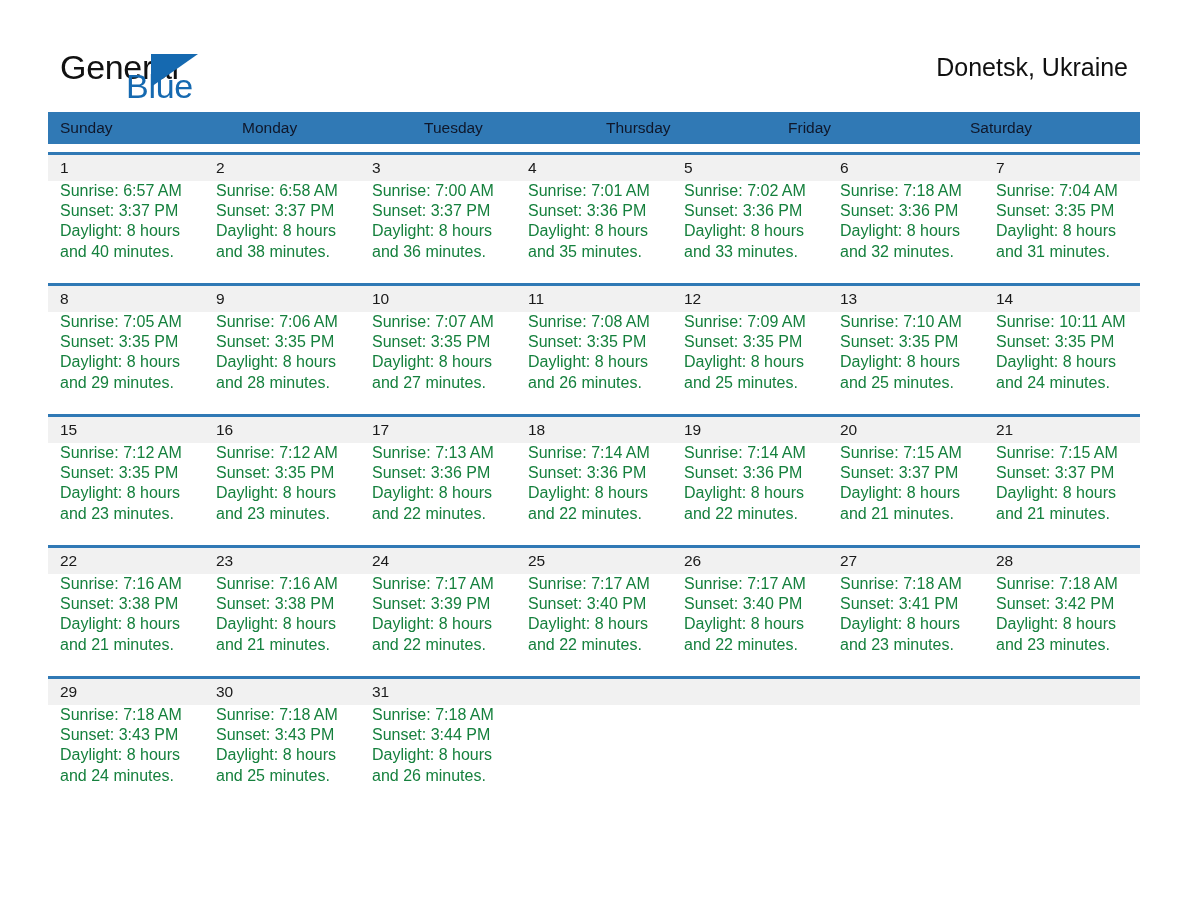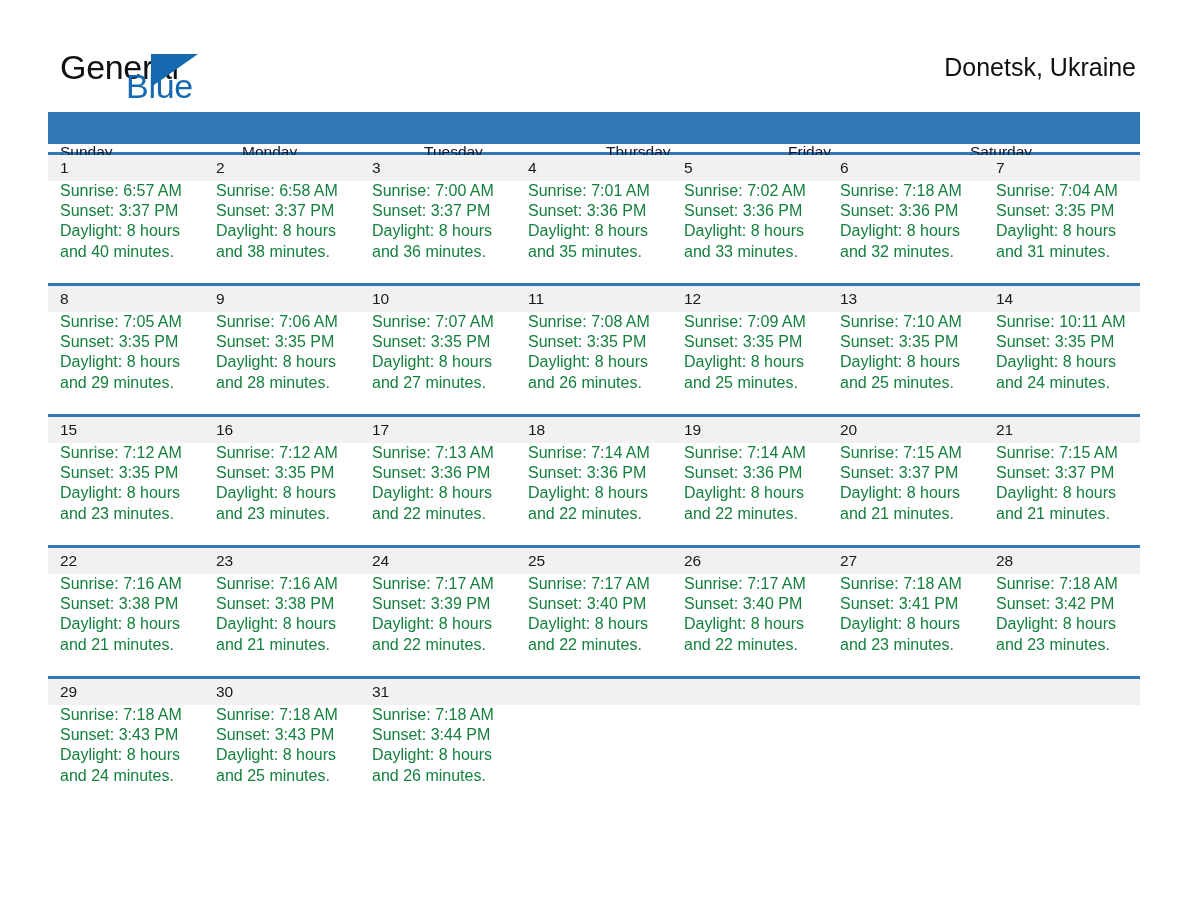--- a/index.html
+++ b/index.html
@@ -72,21 +72,21 @@
     line-height: 50px;
     font-weight: normal;
     color: #101010;
     margin: 0;
     letter-spacing: -0.2px;
   }
   .cal-subtitle {
     font-size: 25px;
     line-height: 34px;
     color: #101010;
-    margin: 8px 0 0 0;
+    margin: 8px 8px 0 0;
     font-weight: normal;
   }
 
   
   .calendar {
     width: 1092px;
     margin-top: 4px;
   }
   .dow-row {
     display: flex;
@@ -94,21 +94,20 @@
     height: 32px;
   }
   .dow-cell {
     flex: 1 1 0;
     color: #0f172a;
     font-size: 15.5px;
     line-height: 32px;
     padding-left: 12px;
     box-sizing: border-box;
     white-space: nowrap;
-    margin-top: 24px;
   }
 
   .week {
     display: flex;
     border-top: 3px solid #3079b5;
     margin-top: 8px;
   }
   .week:first-of-type {
     margin-top: 0;
     border-top: none;

